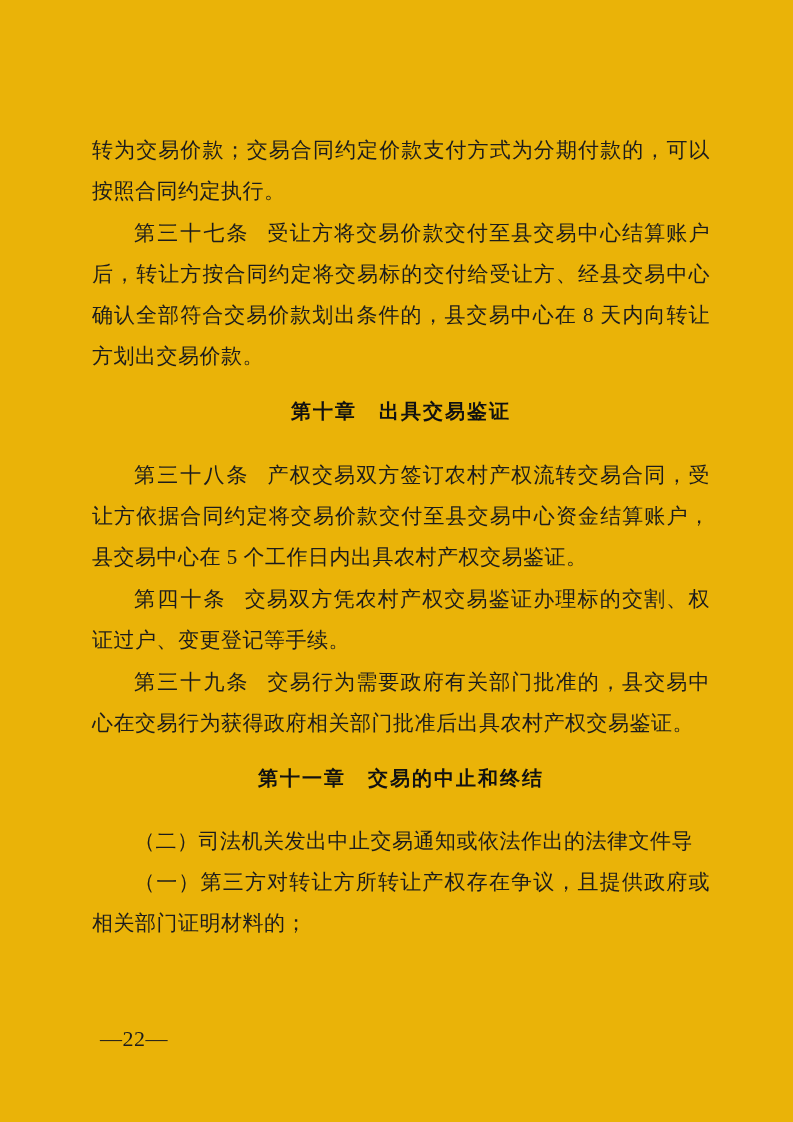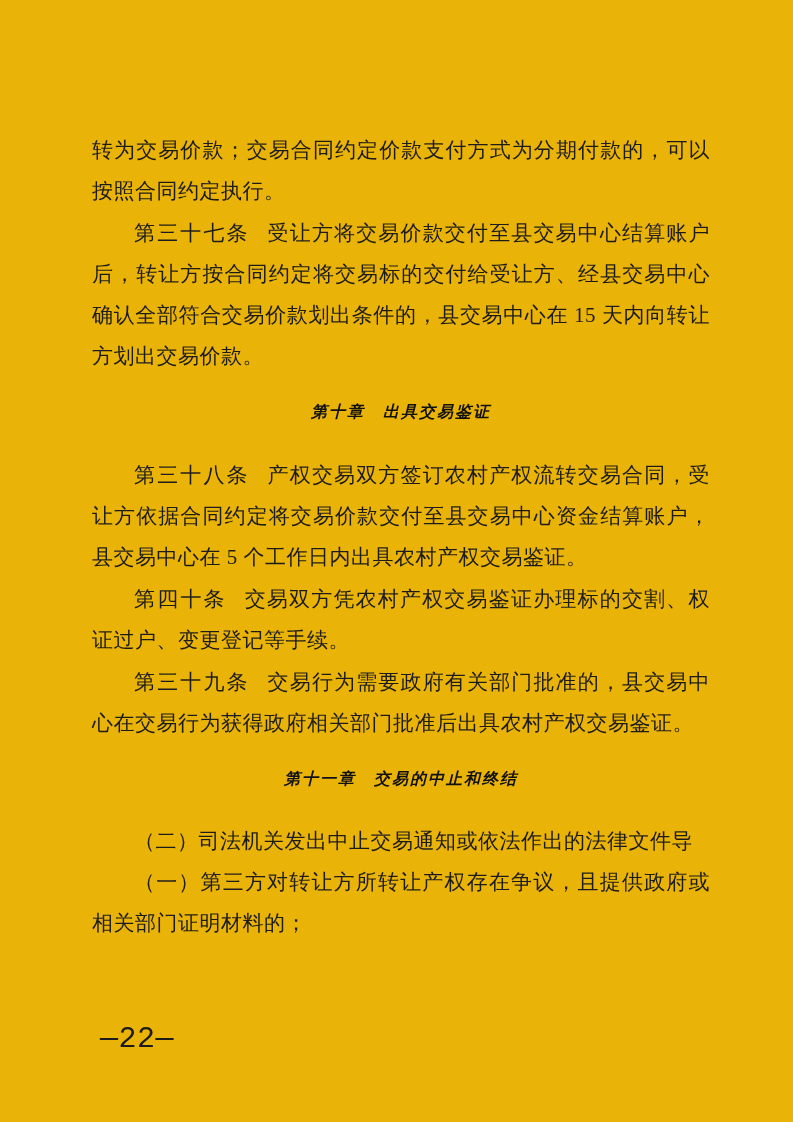--- a/index.html
+++ b/index.html
@@ -34,49 +34,48 @@
     text-indent: 2em;
   }
   .term {
     font-family: "Liberation Sans", sans-serif;
     font-weight: normal;
     margin-right: 0.85em;
     letter-spacing: 1.5px;
   }
   .chapter-heading {
     margin: 14px 0 22px 0;
-    font-size: 16px;
+    font-size: 20px;
     line-height: 41px;
     font-family: "Liberation Sans", sans-serif;
     font-weight: bold;
     text-align: center;
     letter-spacing: 2px;
     color: #111111;
-    font-style: italic;
   }
   .page-number {
     position: absolute;
     left: 100px;
     top: 1026px;
-    font-size: 30px;
+    font-size: 22px;
     line-height: 26px;
     letter-spacing: 0.5px;
-    font-family: Liberation Mono, monospace;
+    font-family: Liberation Serif, serif;
     color: #1c1c1c;
   }
 </style>
 </head>
 <body>
 
 <div class="page">
   <div class="content">
 
     <p class="para"><span>转为交易价款；交易合同约定价款支付方式为分期付款的，可以按照合同约定执行。</span></p>
 
-    <p class="para indent"><span class="term">第三十七条</span><span>受让方将交易价款交付至县交易中心结算账户后，转让方按合同约定将交易标的交付给受让方、经县交易中心确认全部符合交易价款划出条件的，县交易中心在 15 天内向转让方划出交易价款。</span></p>
+    <p class="para indent"><span class="term">第三十七条</span><span>受让方将交易价款交付至县交易中心结算账户后，转让方按合同约定将交易标的交付给受让方、经县交易中心确认全部符合交易价款划出条件的，县交易中心在 8 天内向转让方划出交易价款。</span></p>
 
     <h2 class="chapter-heading">第十章　出具交易鉴证</h2>
 
     <p class="para indent"><span class="term">第三十八条</span><span>产权交易双方签订农村产权流转交易合同，受让方依据合同约定将交易价款交付至县交易中心资金结算账户，县交易中心在 5 个工作日内出具农村产权交易鉴证。</span></p>
 
     <p class="para indent"><span class="term">第四十条</span><span>交易双方凭农村产权交易鉴证办理标的交割、权证过户、变更登记等手续。</span></p>
 
     <p class="para indent"><span class="term">第三十九条</span><span>交易行为需要政府有关部门批准的，县交易中心在交易行为获得政府相关部门批准后出具农村产权交易鉴证。</span></p>
 
     <h2 class="chapter-heading">第十一章　交易的中止和终结</h2>

